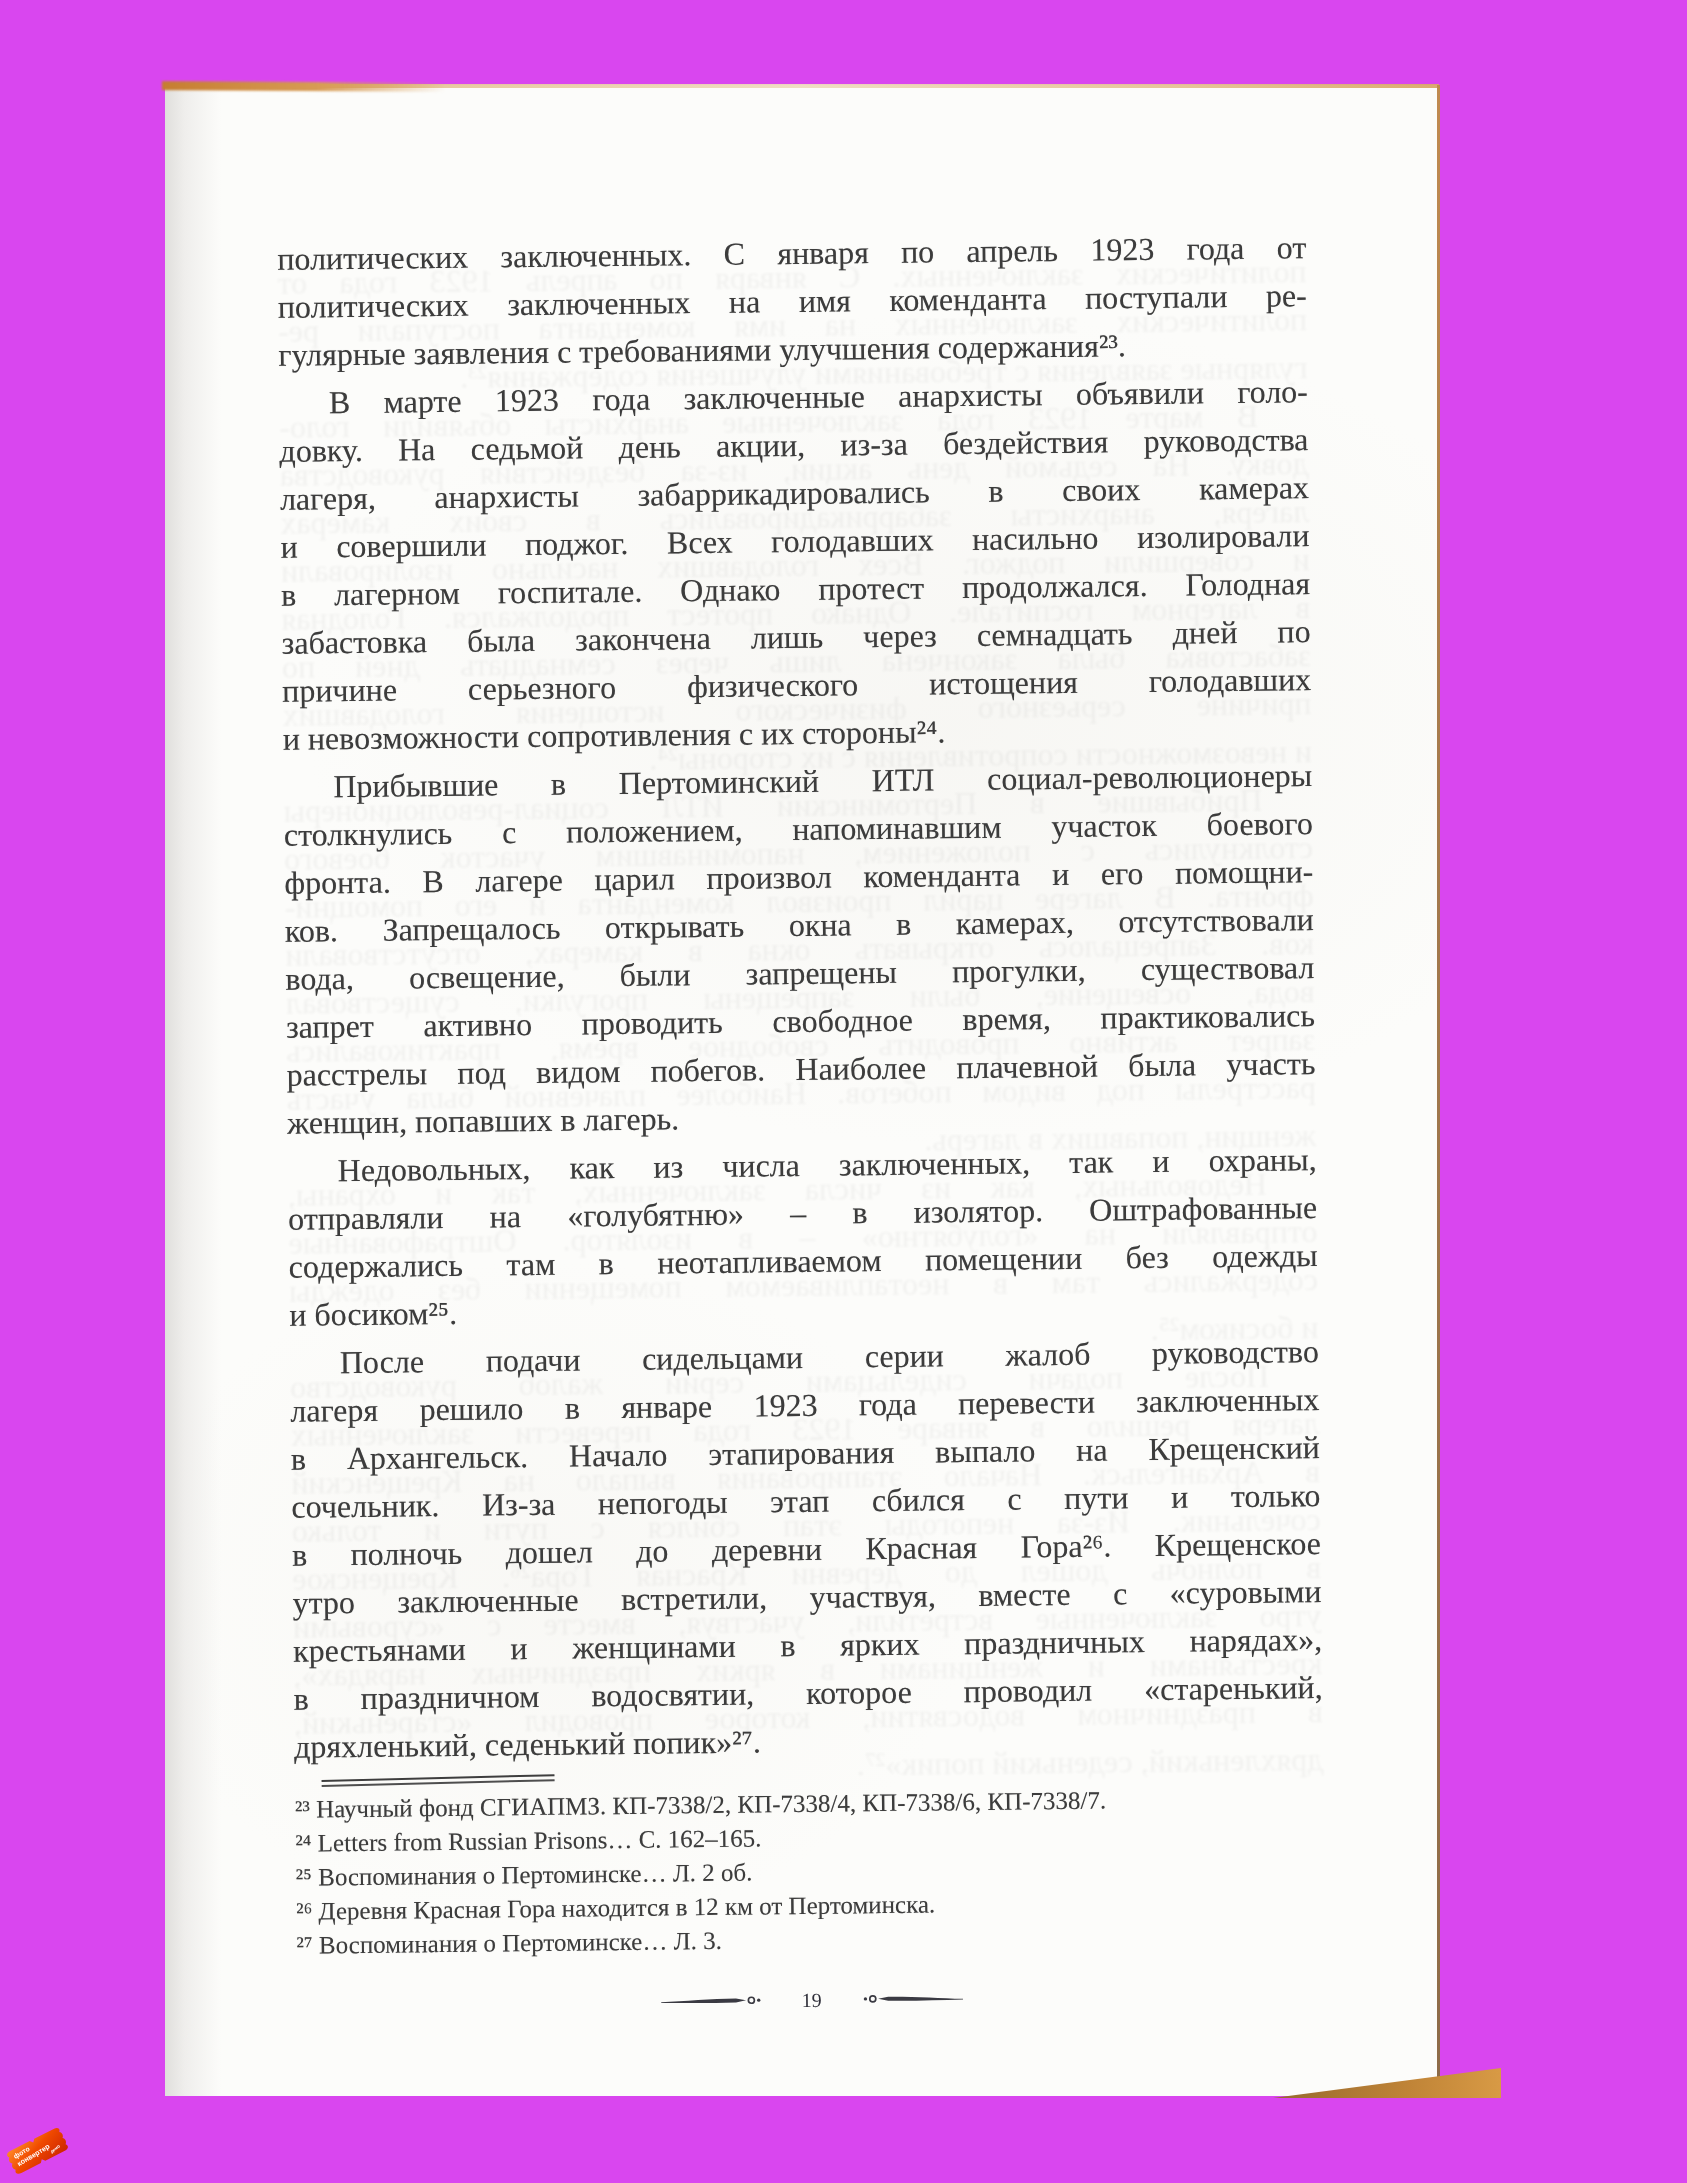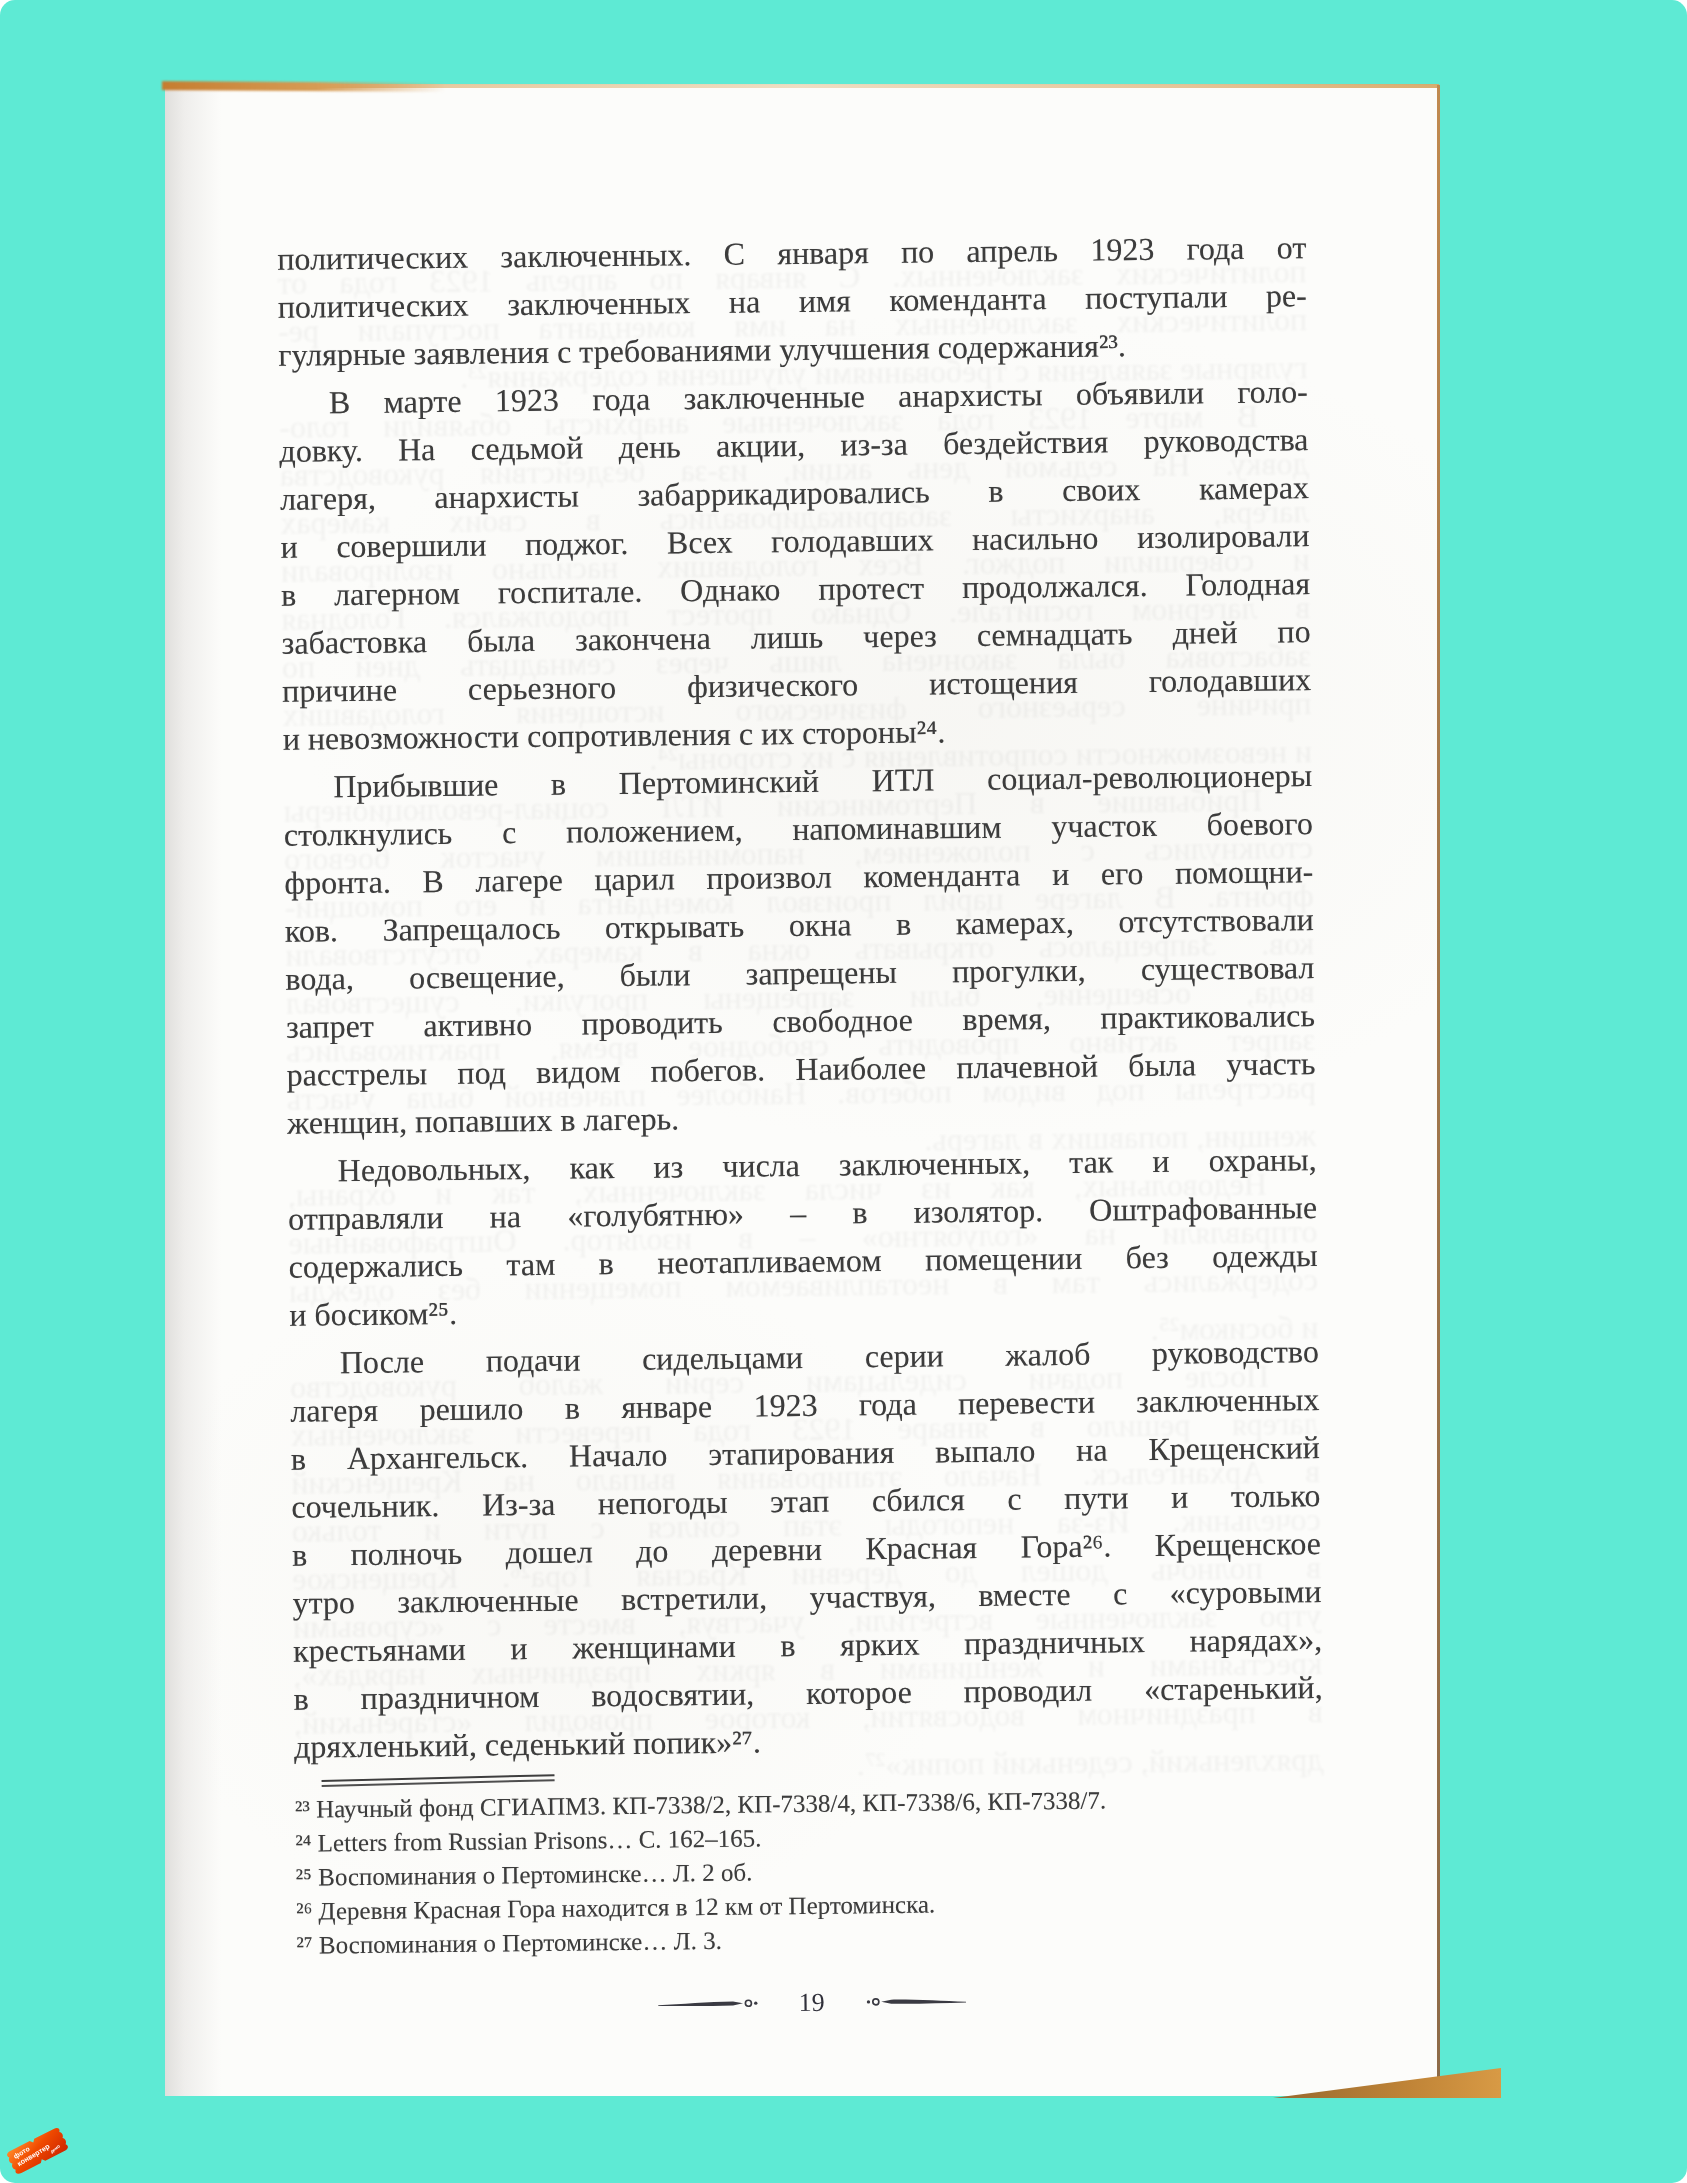--- a/index.html
+++ b/index.html
@@ -1,19 +1,18 @@
 <!DOCTYPE html>
 <html lang="ru" style="font-size:10.6px"><head>
 <meta charset="utf-8">
 <style>
   html,body{margin:0;padding:0;background:#ffffff;}
   .photo{
-    position:relative;width:1687px;height:2183px;background:#5eead4;overflow:hidden;
+    position:relative;width:1687px;height:2183px;background:#d946ef;overflow:hidden;
     font-family:"Liberation Serif","DejaVu Serif",serif;
-    border-radius:15px;
   }
   
   .book-page{
     position:absolute;left:165px;top:85px;width:1274px;height:2011px;
     background:
       radial-gradient(926px 595px at 62% 32%, rgba(243,242,238,0.55), rgba(255,255,255,0) 70%),
       radial-gradient(595px 463px at 30% 75%, rgba(245,244,240,0.5), rgba(255,255,255,0) 72%),
       #fcfcfa;
   }
   .shadow-left{
@@ -68,21 +67,21 @@
   .footnotes{
     position:relative;z-index:1;margin-top:6.6px;
     font-size:25px;line-height:34px;text-shadow:0 0 0.7px rgba(70,70,70,.4);
   }
   
   .footer{
     position:relative;z-index:1;margin-top:33px;
     display:flex;align-items:center;justify-content:center;gap:34px;
   }
   .orn{width:107px;height:16px;display:block;}
-  .pagenum{font-size:26px;line-height:1;color:#30303a;}
+  .pagenum{font-size:20px;line-height:1;color:#30303a;}
   
   .sticker{position:absolute;left:4px;top:2114px;width:69px;height:69px;z-index:5;}
   .sticker text{
     font-family:"Liberation Sans","DejaVu Sans",sans-serif;
     font-weight:bold;fill:#ffffff;
   }
 </style>
 </head>
 <body>
 

